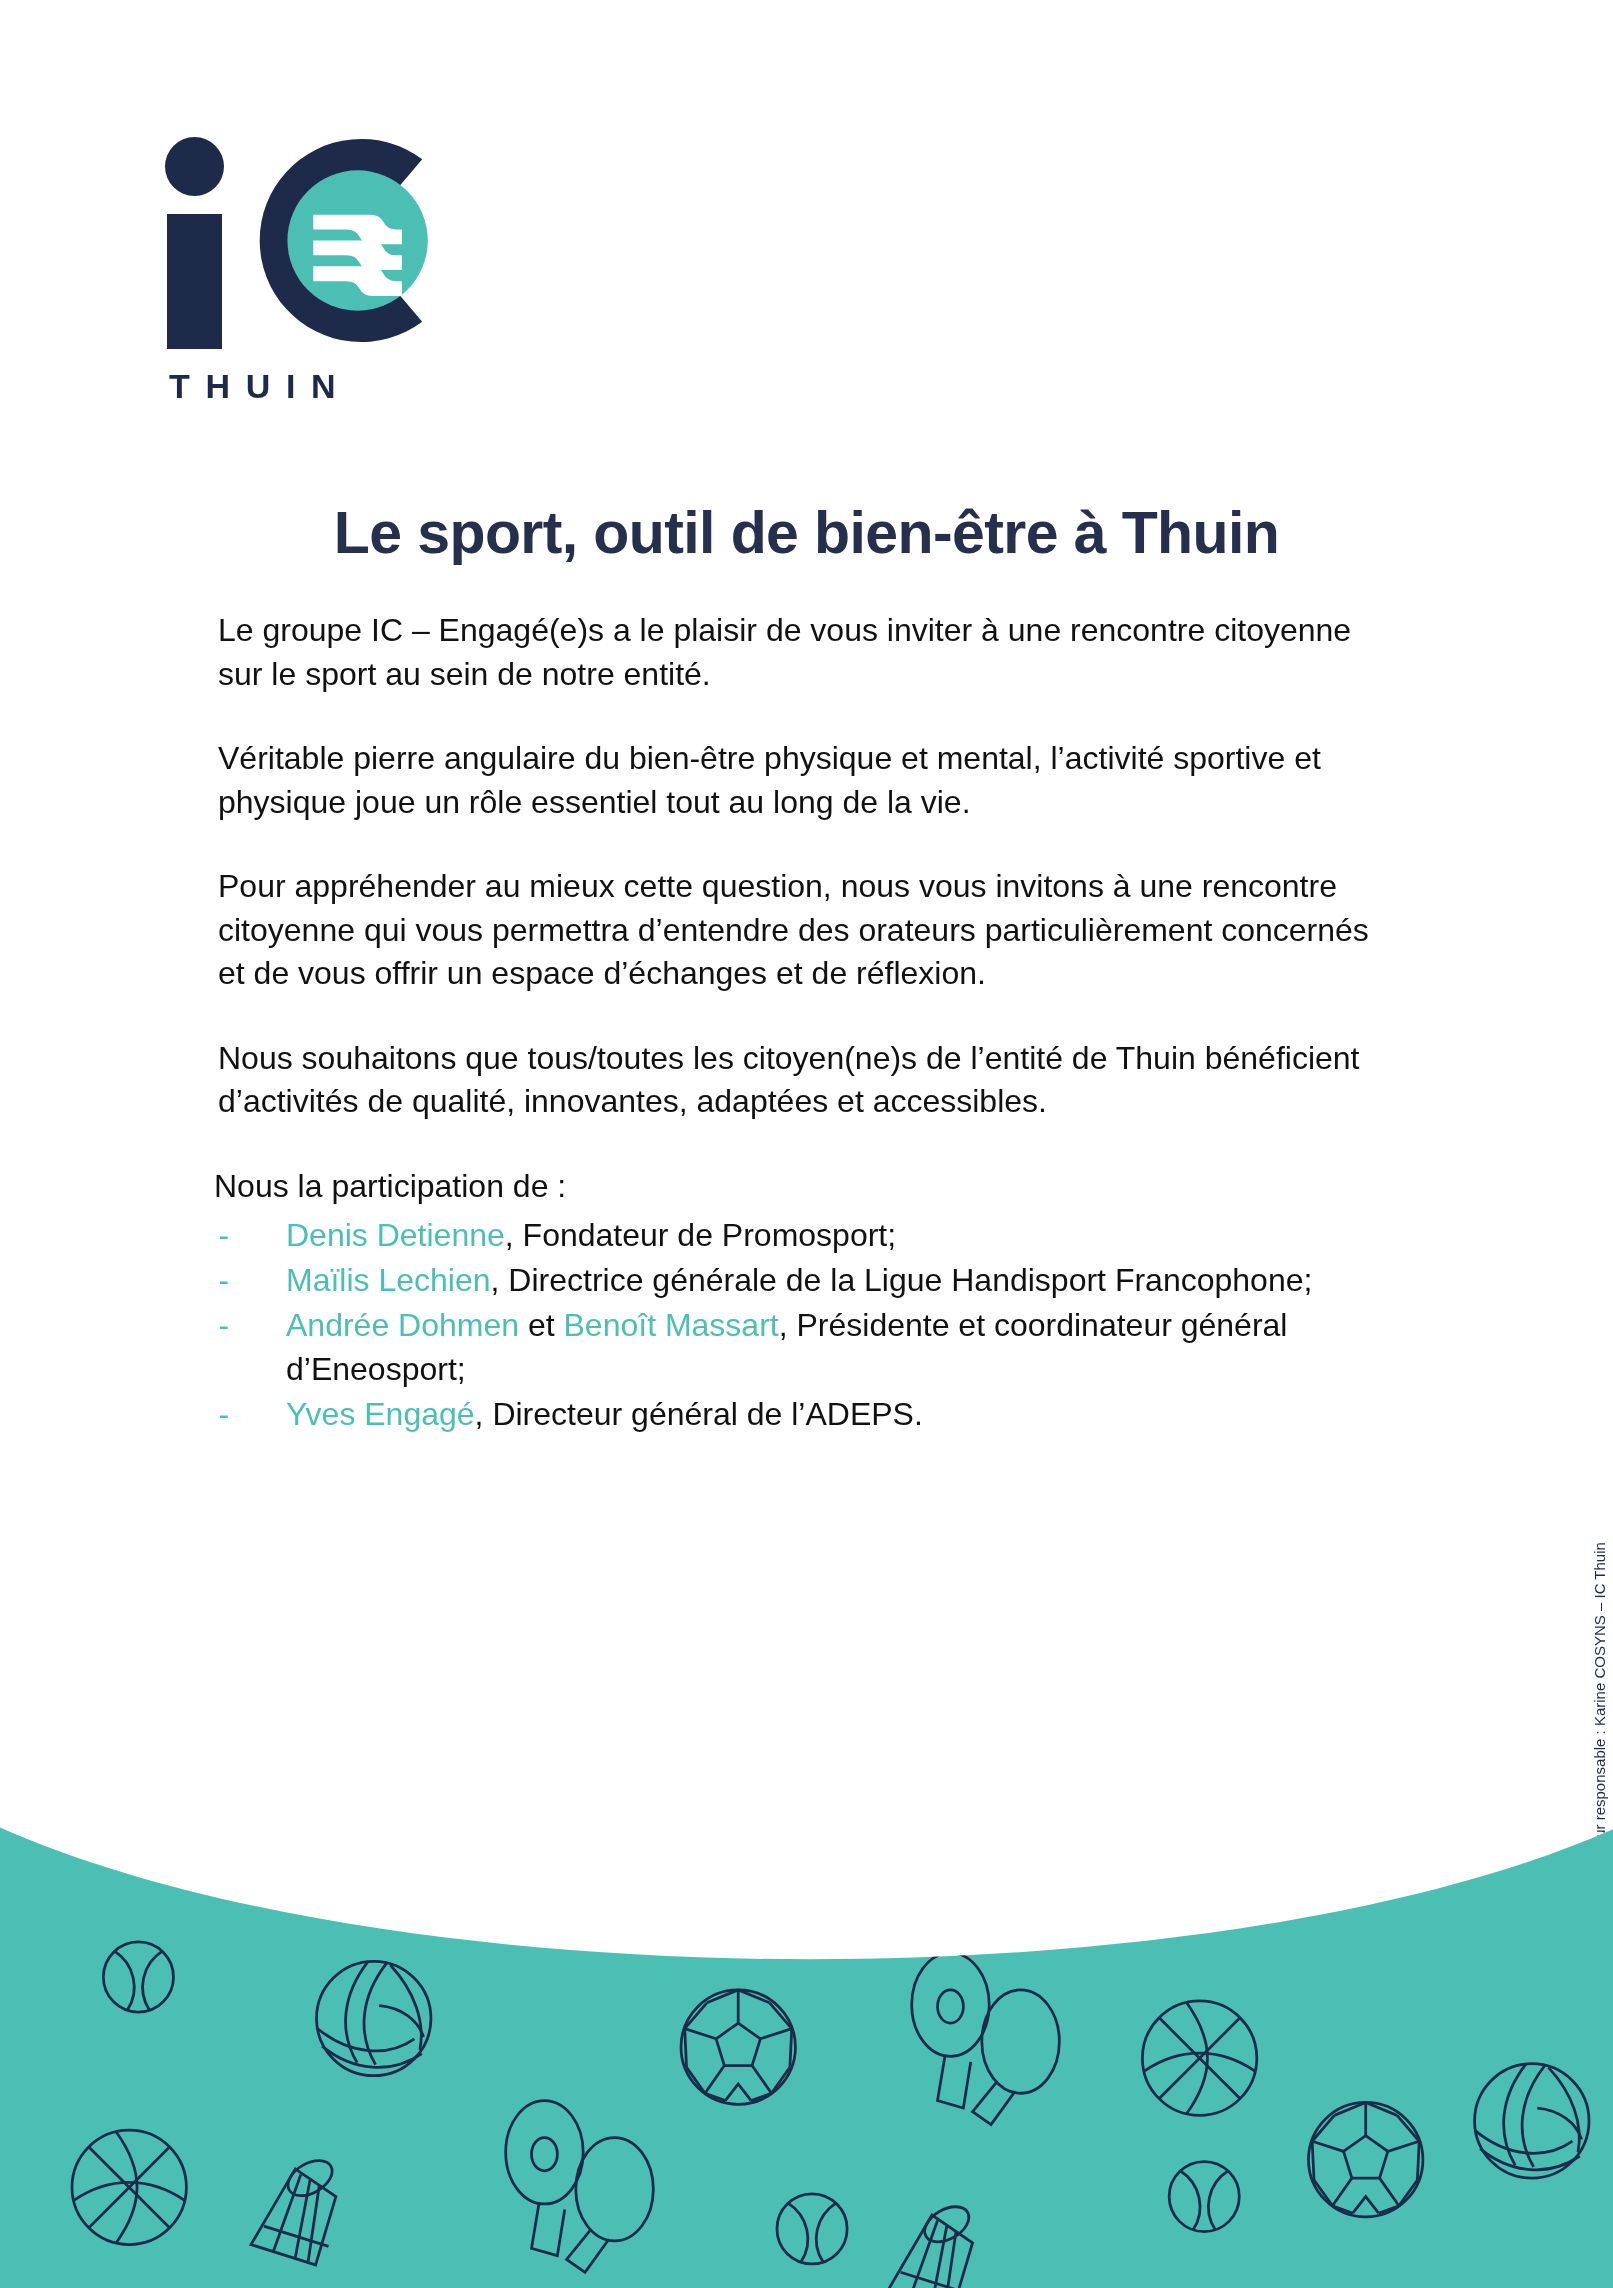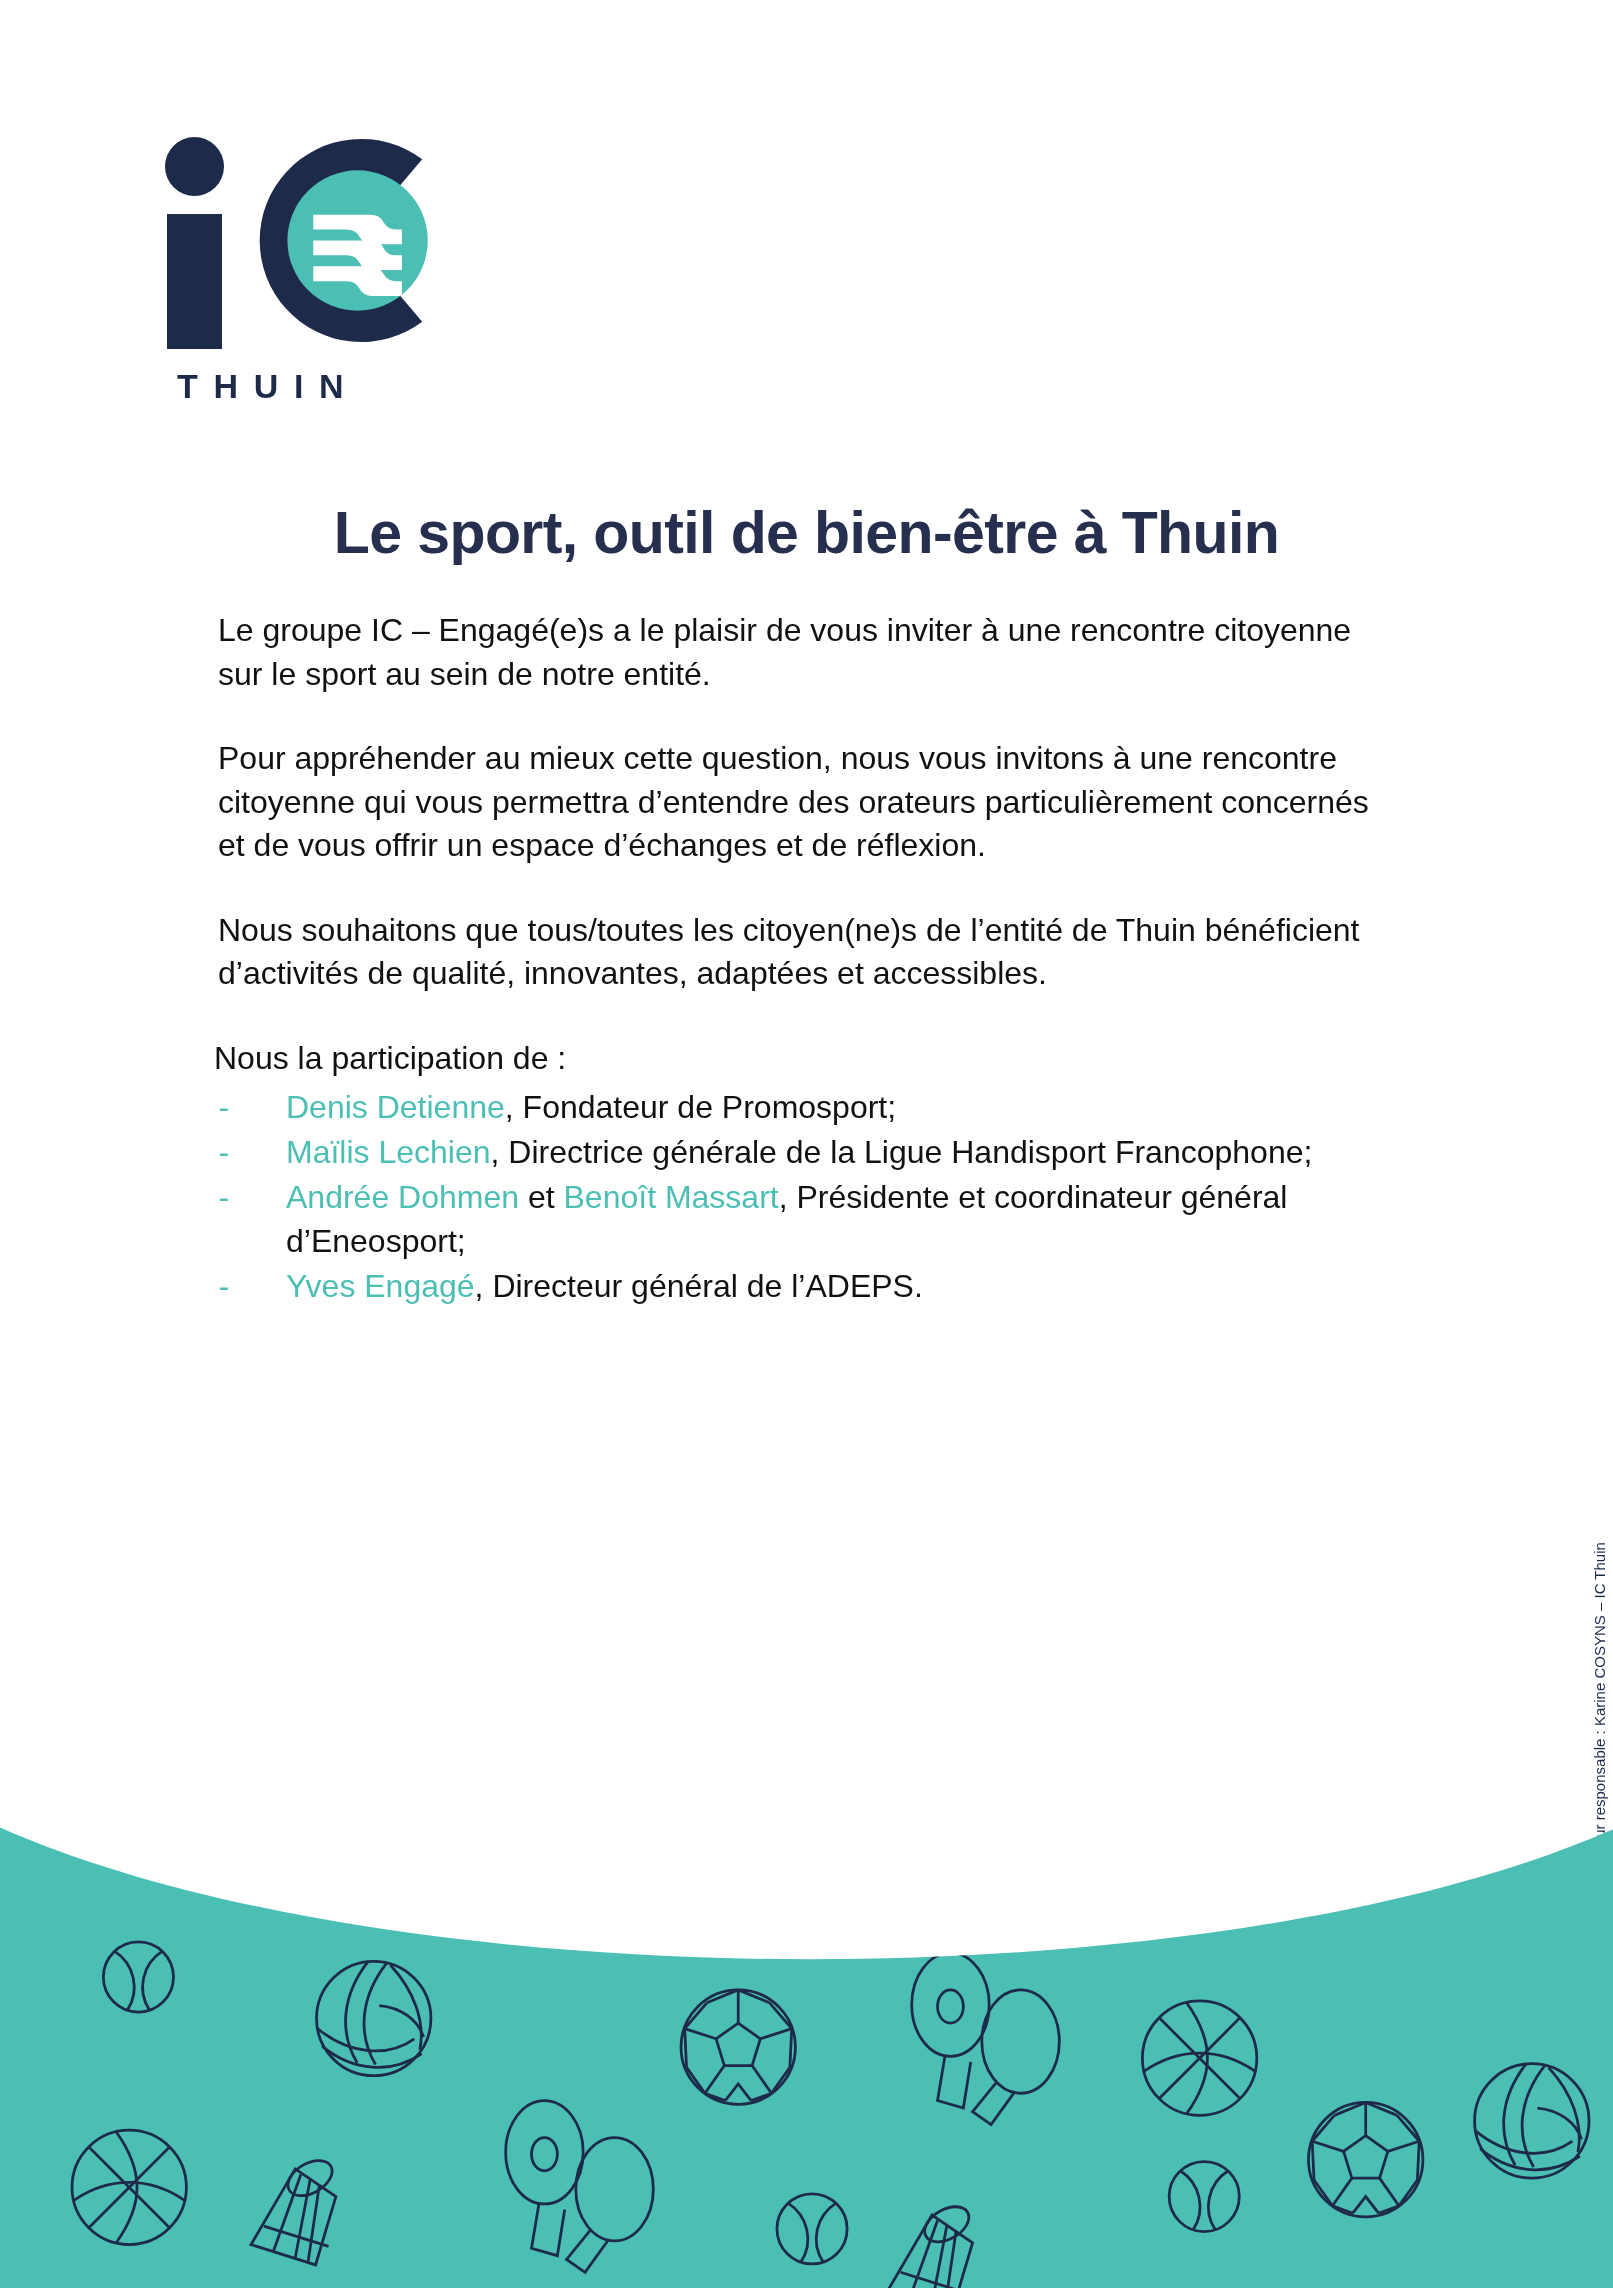--- a/index.html
+++ b/index.html
@@ -58,21 +58,20 @@
   #logo-c-svg { display: block; }
   #logo-word {
     position: absolute;
     left: 26px;
     top: 247px;
     font-size: 34px;
     font-weight: bold;
     letter-spacing: 15.7px;
     color: #1e2a4a;
     font-family: "Liberation Sans", sans-serif;
-    margin-left: 8px;
   }
 
   
   #poster-title {
     position: absolute;
     left: 0;
     right: 0;
     top: 454px;
     text-align: center;
     font-size: 59px;
@@ -174,20 +173,21 @@
         </svg>
       </div>
     </div>
     <div id="logo-word">THUIN</div>
   </div>
 
   <h1 id="poster-title">Le sport, outil de bien-être à Thuin</h1>
 
   <div id="body-copy">
     <p>Le groupe IC – Engagé(e)s a le plaisir de vous inviter à une rencontre citoyenne sur le sport au sein de notre entité.</p>
+    <p>Véritable pierre angulaire du bien-être physique et mental, l’activité sportive et physique joue un rôle essentiel tout au long de la vie.</p>
     <p>Pour appréhender au mieux cette question, nous vous invitons à une rencontre citoyenne qui vous permettra d’entendre des orateurs particulièrement concernés et de vous offrir un espace d’échanges et de réflexion.</p>
     <p>Nous souhaitons que tous/toutes les citoyen(ne)s de l’entité de Thuin bénéficient d’activités de qualité, innovantes, adaptées et accessibles.</p>
 
     <div id="intro-list-label">Nous la participation de :</div>
 
     <ul id="speaker-list">
       <li>
         <span class="dash">-</span><span class="name-accent">Denis Detienne</span><span>, Fondateur de Promosport;</span>
       </li>
       <li>

